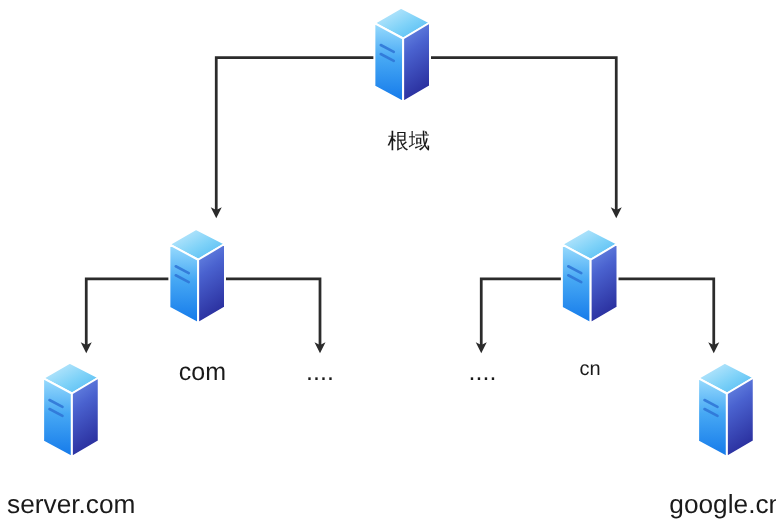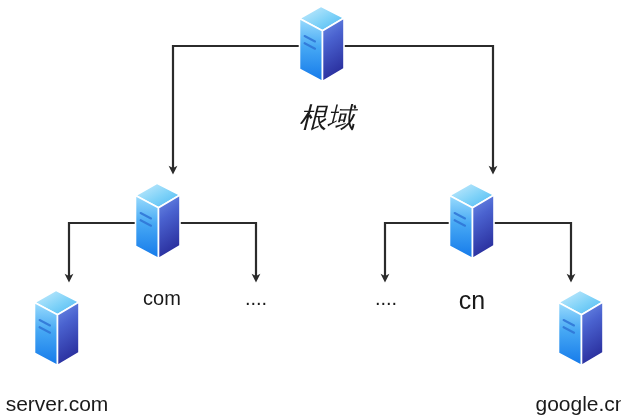--- a/index.html
+++ b/index.html
@@ -30,40 +30,39 @@
   }
   .node-label {
     position: absolute;
     font-family: "Liberation Sans", "DejaVu Sans", sans-serif;
     color: #1a1a1a;
     white-space: nowrap;
     text-align: center;
     line-height: 1;
   }
   .label-root {
-    font-size: 28px;
+    font-size: 17px;
     left: 267px;
     top: 104px;
     width: 120px;
-    font-style: italic;
   }
   .label-com {
     font-size: 20px;
     left: 112px;
     top: 288px;
     width: 100px;
   }
   .label-dots-left {
     font-size: 20px;
     left: 206px;
     top: 288px;
     width: 100px;
   }
   .label-cn {
-    font-size: 25px;
+    font-size: 16px;
     left: 422px;
     top: 288px;
     width: 100px;
   }
   .label-dots-right {
     font-size: 20px;
     left: 336px;
     top: 288px;
     width: 100px;
   }

